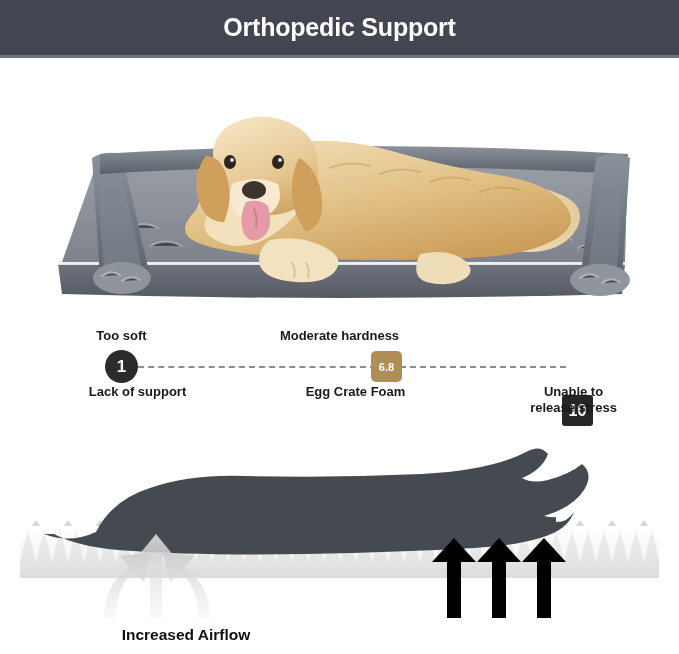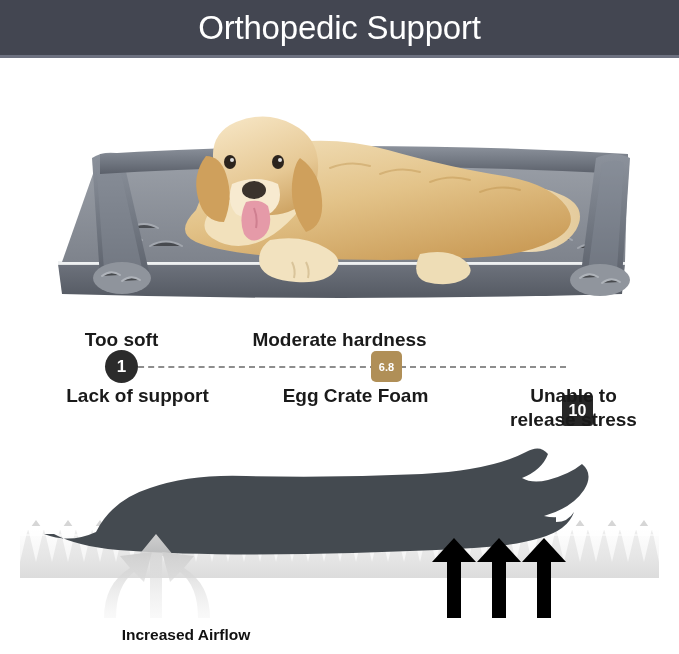--- a/index.html
+++ b/index.html
@@ -12,22 +12,22 @@
   .page { position: relative; width: 679px; height: 654px; background:#fff; }
 
   
   .header-banner {
     position: absolute; left: 0; top: 0; width: 679px; height: 55px;
     background: #434651;
     display: flex; align-items: center; justify-content: center;
   }
   .header-title {
     color: #ffffff;
-    font-size: 33px;
-    font-weight: normal;
+    font-size: 25px;
+    font-weight: bold;
     letter-spacing: -0.2px;
     line-height: 1;
   }
   .header-rule {
     position: absolute; left: 0; top: 55px; width: 679px; height: 3px;
     background: #6d7180;
   }
 
   
   .photo-wrap {
@@ -41,21 +41,21 @@
     position: absolute; left: 0; top: 328px; width: 679px; height: 100px;
   }
   .scale-top-labels, .scale-bottom-labels {
     position: absolute; left: 0; width: 679px;
     display: flex;
   }
   .scale-top-labels { top: 0; }
   .scale-bottom-labels { top: 56px; margin-left: 16px; }
   .scale-col {
     display: flex; flex-direction: column; align-items: center;
-    font-size: 19px; font-weight: bold; color: #1a1a1a; line-height: 1.25;
+    font-size: 13px; font-weight: bold; color: #1a1a1a; line-height: 1.25;
     text-align: center;
   }
   .scale-col.left  { width: 243px; }
   .scale-col.mid   { width: 193px; }
   .scale-col.right { width: 243px; }
 
   .scale-track {
     position: absolute; left: 0; top: 22px; width: 679px; height: 34px;
   }
   .dotline {

